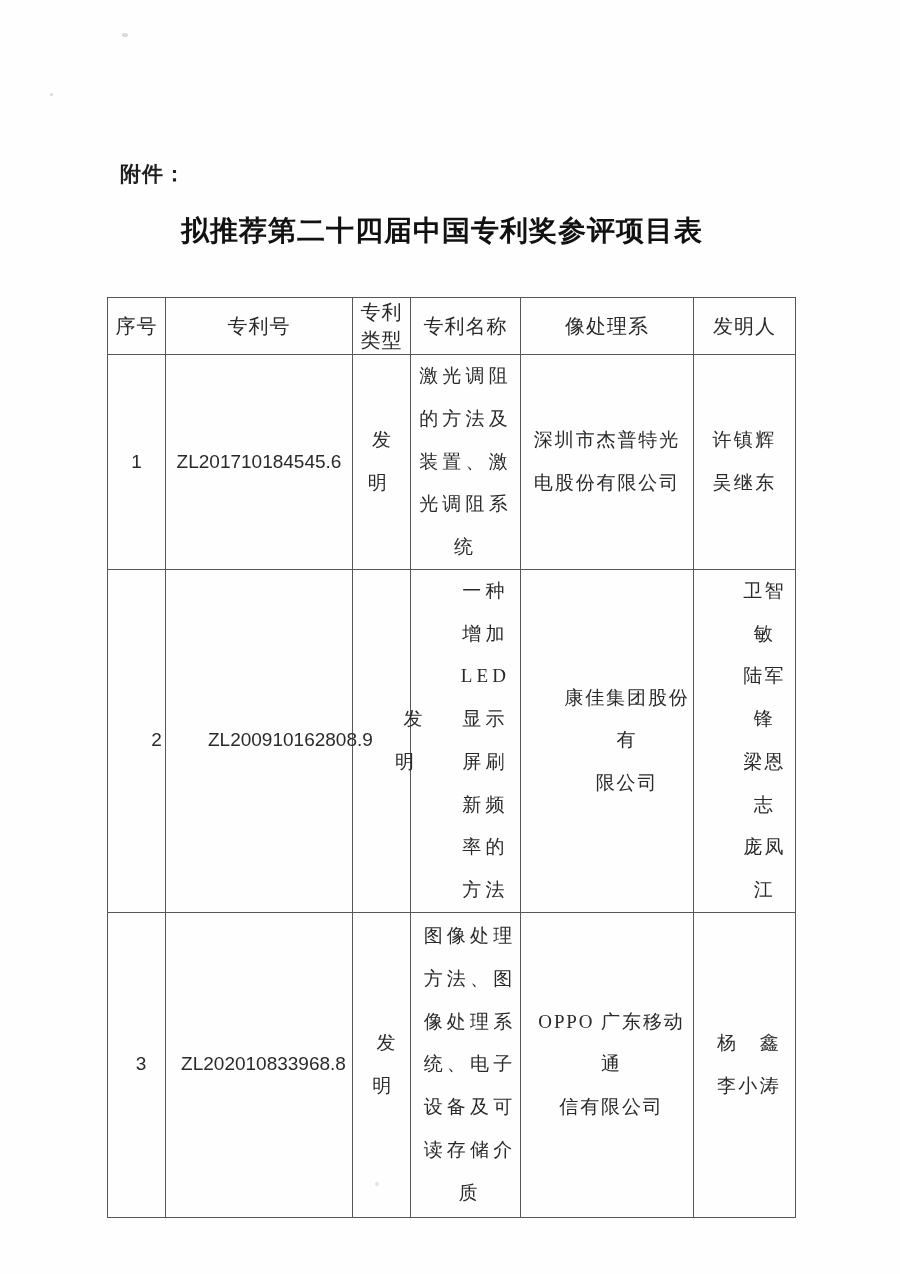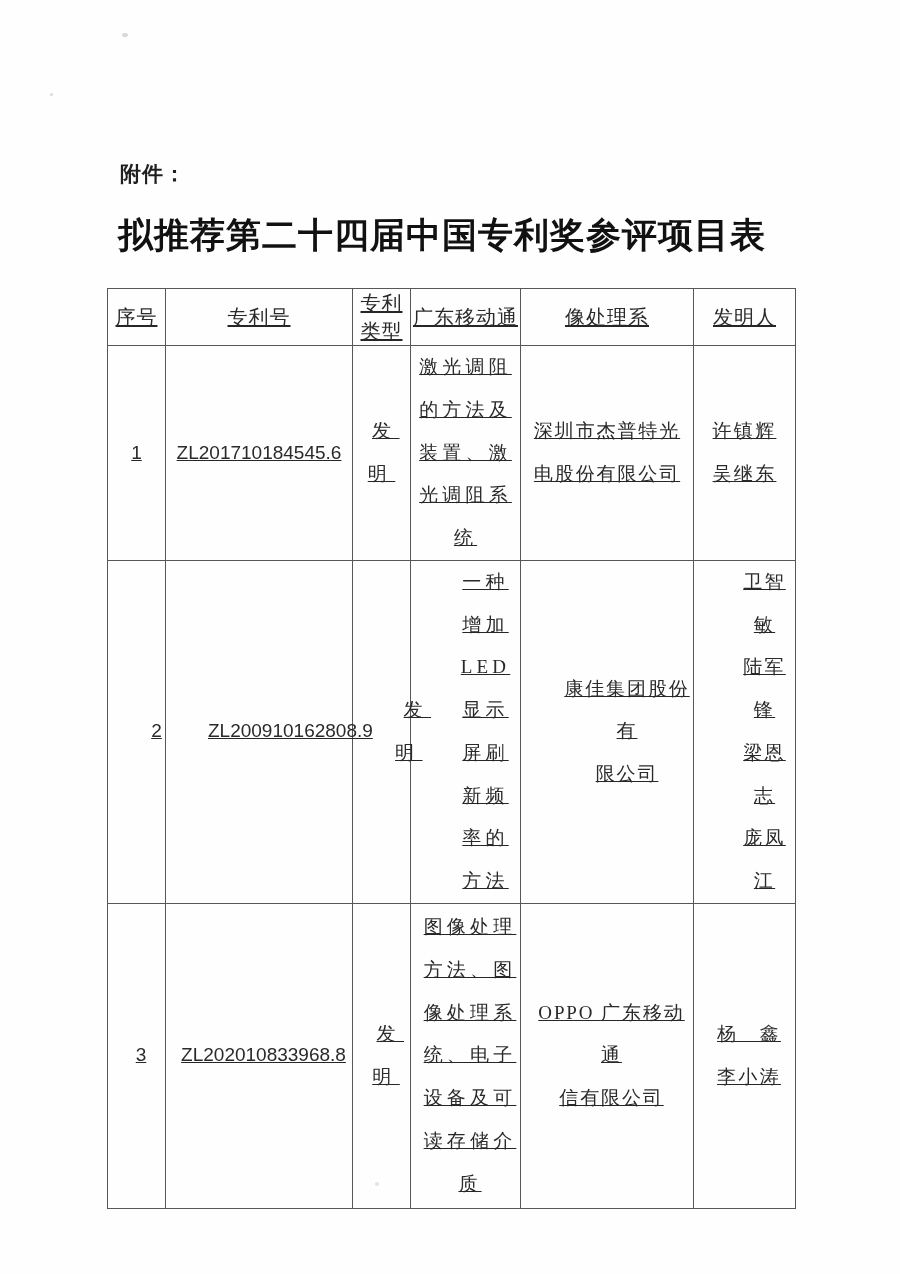--- a/index.html
+++ b/index.html
@@ -22,33 +22,32 @@
     font-family: "Liberation Sans", "DejaVu Sans", sans-serif;
     color: #1f1f1f;
     text-align: right;
   }
   .doc-title {
     position: absolute;
     left: 0;
     right: 16px;
     top: 212px;
     text-align: center;
-    font-size: 35px;
+    font-size: 28px;
     font-weight: 700;
     letter-spacing: 1px;
     color: #111111;
   }
   table.patents {
     position: absolute;
     left: 107px;
-    top: 288px;
+    top: 297px;
     width: 688px;
     border-collapse: collapse;
     table-layout: fixed;
-    text-decoration: underline;
   }
   table.patents th,
   table.patents td {
     border: 1px solid #575757;
     text-align: center;
     vertical-align: middle;
     padding: 0 2px;
     white-space: pre-line;
     font-weight: 400;
     color: #2a2a2a;
@@ -109,21 +108,21 @@
       <col style="width:110px">
       <col style="width:173px">
       <col style="width:102px">
     </colgroup>
     <thead>
       <tr>
         <th>序号</th>
         <th>专利号</th>
         <th>专利
 类型</th>
-        <th>广东移动通</th>
+        <th>专利名称</th>
         <th>像处理系</th>
         <th>发明人</th>
       </tr>
     </thead>
     <tbody>
       <tr class="row-1">
         <td class="cell-serial">1</td>
         <td class="cell-patent-no">ZL201710184545.6</td>
         <td class="cell-type">发明</td>
         <td class="cell-name">激光调阻

